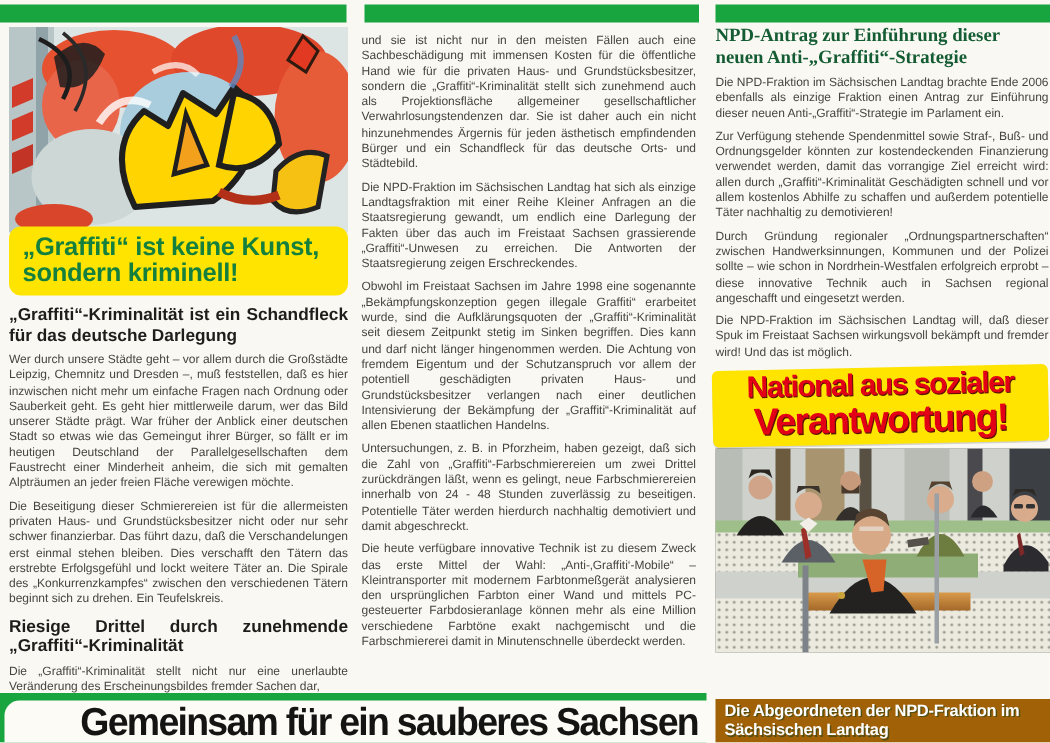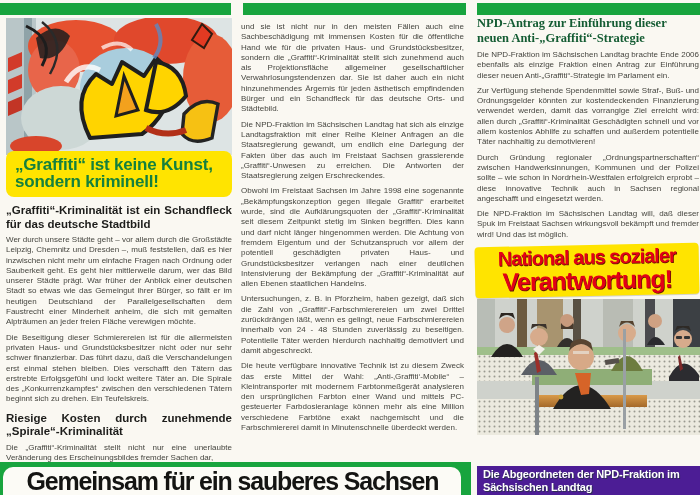--- a/index.html
+++ b/index.html
@@ -69,31 +69,31 @@
 
   .parliament-photo{width:223px;height:136px;display:block;margin-top:3px;background:#777;}
 
   
   .bottom-strip{
     position:absolute;left:0;top:462px;width:471px;height:33px;background:#18a43e;
   }
   .slogan-box{
     position:absolute;left:3px;top:5px;width:458px;height:28px;
     background:#fcfbf6;border-radius:10px 10px 0 0;
-    display:flex;align-items:center;justify-content:center;
+    display:flex;align-items:center;justify-content:center;padding-left:27px;
   }
   .slogan-box span{
     font-weight:bold;font-size:26px;letter-spacing:-1.2px;color:#141412;
     transform:scaleX(0.96);white-space:nowrap;
   }
 
   
   .caption-bar{
     position:absolute;left:477px;top:466px;width:223px;height:29px;
-    background:#4c1d95;padding:2px 0 0 6px;box-sizing:border-box;
+    background:#a16207;padding:2px 0 0 6px;box-sizing:border-box;
   }
   .caption-bar span{
     color:#ffffff;font-weight:bold;font-size:11px;line-height:12.5px;
     letter-spacing:-0.2px;display:block;width:210px;
     text-shadow:1px 1px 0 rgba(20,60,25,0.55);
   }
 </style>
 </head>
 <body>
 
@@ -131,24 +131,24 @@
       <ellipse cx="30" cy="128" rx="26" ry="10" fill="#d8452b"></ellipse>
       <path d="M150,6 q10,18 -2,34" fill="none" stroke="#5d88c2" stroke-width="4" opacity="0.8"></path>
       <path d="M196,6 l10,10 l-8,14 l-12,-8 z" fill="#e23a22" stroke="#301a10" stroke-width="2"></path>
     </svg>
 
     <div class="yellow-box">
       <span class="l">„Graffiti“ ist keine Kunst,</span>
       <span class="l">sondern kriminell!</span>
     </div>
 
-    <h3 class="black-h">„Graffiti“-Kriminalität ist ein Schandfleck für das deutsche Stadtbild</h3>
+    <h3 class="black-h">„Graffiti“-Kriminalität ist ein Schandfleck für das deutsche Darlegung</h3>
     <p class="body">Wer durch unsere Städte geht – vor allem durch die Großstädte Leipzig, Chemnitz und Dresden –, muß feststellen, daß es hier inzwischen nicht mehr um einfache Fragen nach Ordnung oder Sauberkeit geht. Es geht hier mittlerweile darum, wer das Bild unserer Städte prägt. War früher der Anblick einer deutschen Stadt so etwas wie das Gemeingut ihrer Bürger, so fällt er im heutigen Deutschland der Parallelgesellschaften dem Faustrecht einer Minderheit anheim, die sich mit gemalten Alpträumen an jeder freien Fläche verewigen möchte.</p>
     <p class="body">Die Beseitigung dieser Schmierereien ist für die allermeisten privaten Haus- und Grundstücksbesitzer nicht oder nur sehr schwer finanzierbar. Das führt dazu, daß die Verschandelungen erst einmal stehen bleiben. Dies verschafft den Tätern das erstrebte Erfolgsgefühl und lockt weitere Täter an. Die Spirale des „Konkurrenzkampfes“ zwischen den verschiedenen Tätern beginnt sich zu drehen. Ein Teufelskreis.</p>
-    <h3 class="black-h">Riesige Kosten durch zunehmende „Spirale“-Kriminalität</h3>
+    <h3 class="black-h">Riesige Drittel durch zunehmende „Graffiti“-Kriminalität</h3>
     <p class="body">Die „Graffiti“-Kriminalität stellt nicht nur eine unerlaubte Veränderung des Erscheinungsbildes fremder Sachen dar,</p>
   </div>
 
   <div class="col col-mid">
     <p class="body">und sie ist nicht nur in den meisten Fällen auch eine Sachbeschädigung mit immensen Kosten für die öffentliche Hand wie für die privaten Haus- und Grundstücksbesitzer, sondern die „Graffiti“-Kriminalität stellt sich zunehmend auch als Projektionsfläche allgemeiner gesellschaftlicher Verwahrlosungstendenzen dar. Sie ist daher auch ein nicht hinzunehmendes Ärgernis für jeden ästhetisch empfindenden Bürger und ein Schandfleck für das deutsche Orts- und Städtebild.</p>
     <p class="body">Die NPD-Fraktion im Sächsischen Landtag hat sich als einzige Landtagsfraktion mit einer Reihe Kleiner Anfragen an die Staatsregierung gewandt, um endlich eine Darlegung der Fakten über das auch im Freistaat Sachsen grassierende „Graffiti“-Unwesen zu erreichen. Die Antworten der Staatsregierung zeigen Erschreckendes.</p>
     <p class="body">Obwohl im Freistaat Sachsen im Jahre 1998 eine sogenannte „Bekämpfungskonzeption gegen illegale Graffiti“ erarbeitet wurde, sind die Aufklärungsquoten der „Graffiti“-Kriminalität seit diesem Zeitpunkt stetig im Sinken begriffen. Dies kann und darf nicht länger hingenommen werden. Die Achtung von fremdem Eigentum und der Schutzanspruch vor allem der potentiell geschädigten privaten Haus- und Grundstücksbesitzer verlangen nach einer deutlichen Intensivierung der Bekämpfung der „Graffiti“-Kriminalität auf allen Ebenen staatlichen Handelns.</p>
     <p class="body">Untersuchungen, z. B. in Pforzheim, haben gezeigt, daß sich die Zahl von „Graffiti“-Farbschmierereien um zwei Drittel zurückdrängen läßt, wenn es gelingt, neue Farbschmierereien innerhalb von 24 - 48 Stunden zuverlässig zu beseitigen. Potentielle Täter werden hierdurch nachhaltig demotiviert und damit abgeschreckt.</p>
     <p class="body">Die heute verfügbare innovative Technik ist zu diesem Zweck das erste Mittel der Wahl: „Anti-‚Graffiti‘-Mobile“ – Kleintransporter mit modernem Farbtonmeßgerät analysieren den ursprünglichen Farbton einer Wand und mittels PC-gesteuerter Farbdosieranlage können mehr als eine Million verschiedene Farbtöne exakt nachgemischt und die Farbschmiererei damit in Minutenschnelle überdeckt werden.</p>
   </div>

